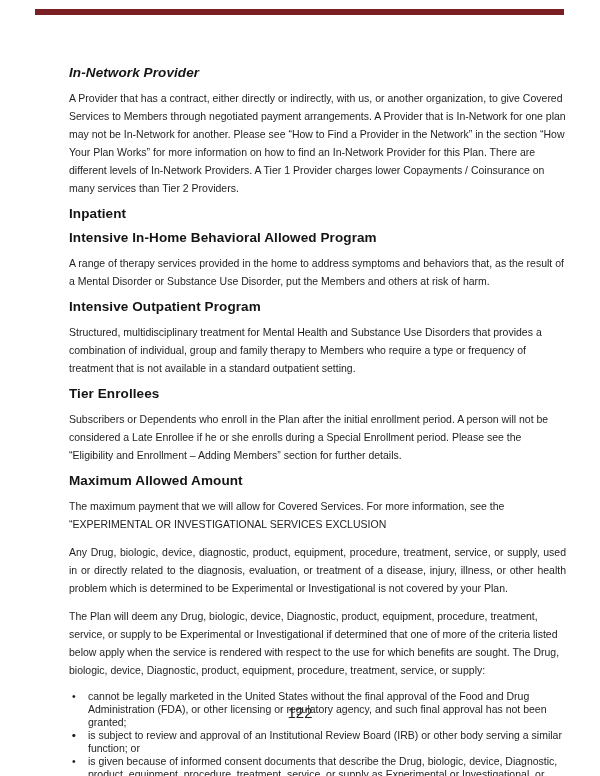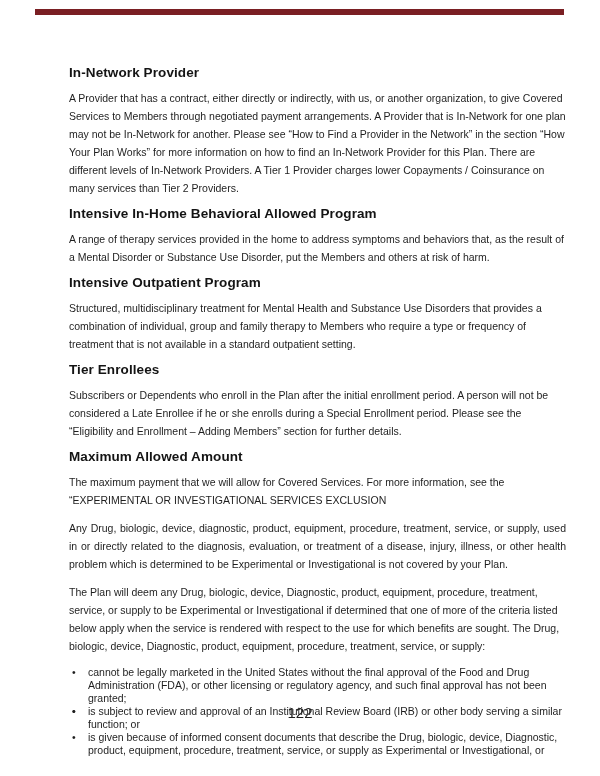--- a/index.html
+++ b/index.html
@@ -33,20 +33,21 @@
   h2 {
     font-size: 13.5px;
     line-height: 14px;
     font-weight: 700;
     color: #141414;
     margin: 10px 0 9px 0;
     letter-spacing: 0.1px;
   }
   h2.first {
     margin-top: 0;
+    font-style: italic;
   }
   p {
     font-size: 10.5px;
     line-height: 18px;
     margin: 0 0 10px 0;
   }
   p.justify {
     text-align: justify;
   }
   ul.criteria {
@@ -81,20 +82,21 @@
 
 <div class="page">
 
   <div class="top-rule" style="background: rgb(122, 31, 35);"></div>
 
   <div class="content">
 
     <h2 class="first">In-Network Provider</h2>
     <p>A Provider that has a contract, either directly or indirectly, with us, or another organization, to give Covered Services to Members through negotiated payment arrangements.  A Provider that is In-Network for one plan may not be In-Network for another. Please see “How to Find a Provider in the Network” in the section “How Your Plan Works” for more information on how to find an In-Network Provider for this Plan. There are different levels of In-Network Providers.  A Tier 1 Provider charges lower Copayments / Coinsurance on many services than Tier 2 Providers.</p>
 
+    <h2>Inpatient</h2>
 
     <h2>Intensive In-Home Behavioral Allowed Program</h2>
     <p>A range of therapy services provided in the home to address symptoms and behaviors that, as the result of a Mental Disorder or Substance Use Disorder, put the Members and others at risk of harm.</p>
 
     <h2>Intensive Outpatient Program</h2>
     <p>Structured, multidisciplinary treatment for Mental Health and Substance Use Disorders that provides a combination of individual, group and family therapy to Members who require a type or frequency of treatment that is not available in a standard outpatient setting.</p>
 
     <h2>Tier Enrollees</h2>
     <p>Subscribers or Dependents who enroll in the Plan after the initial enrollment period.  A person will not be considered a Late Enrollee if he or she enrolls during a Special Enrollment period.  Please see the “Eligibility and Enrollment – Adding Members” section for further details.</p>
 

